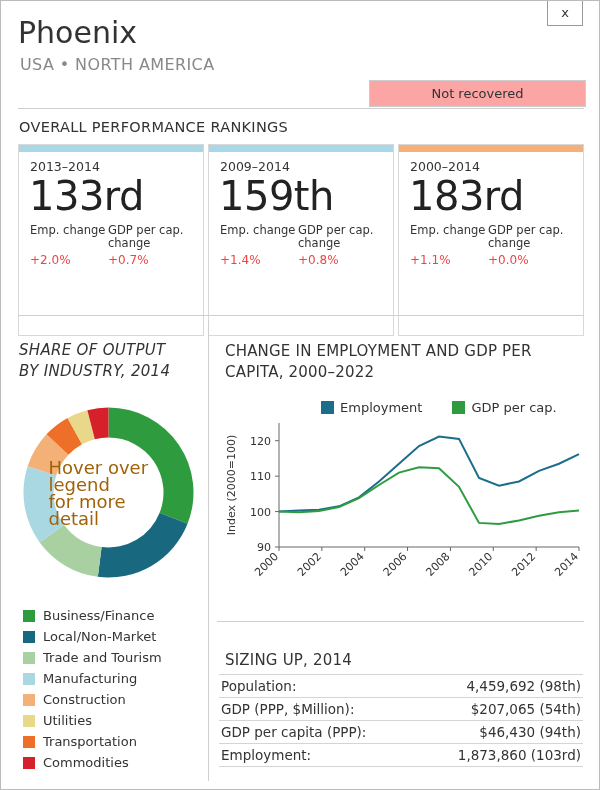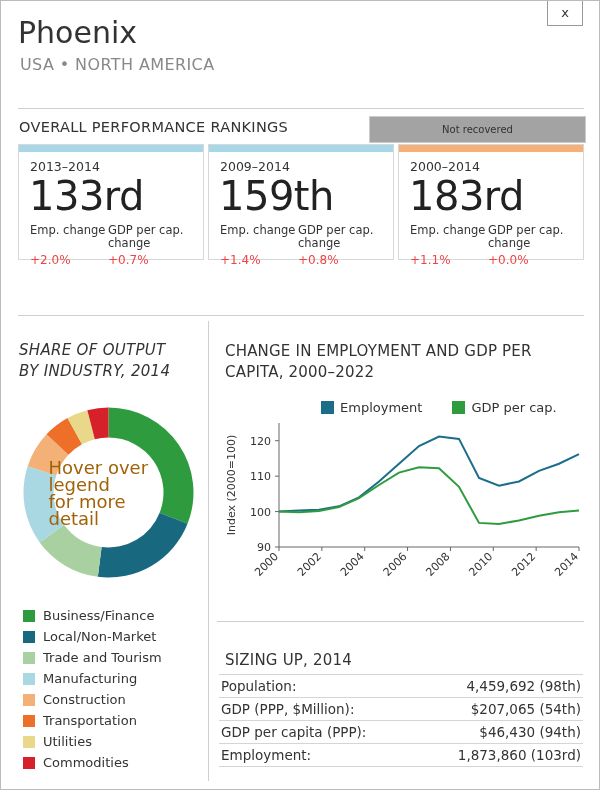--- a/index.html
+++ b/index.html
@@ -59,26 +59,25 @@
     letter-spacing: 0.4px;
     text-align: center;
   }
   #status-box {
     position: absolute;
     left: 368px;
     top: 79px;
     width: 215px;
     height: 25px;
     border: 1px solid #cccccc;
-    background: #a3a3a3;
-    font-size: 10px;
+    background: #fca5a5;
+    font-size: 13px;
     color: #333333;
     line-height: 25px;
     text-align: center;
-    margin-top: 36px;
   }
   #header-rule {
     position: absolute;
     left: 17px;
     top: 107px;
     width: 566px;
     height: 0px;
     border-top: 1px solid #cfcfcf;
   }
 
@@ -88,21 +87,21 @@
     left: 18px;
     top: 118px;
     font-size: 14.5px;
     color: #333333;
     letter-spacing: 0.3px;
   }
   .rank-card {
     position: absolute;
     top: 143px;
     width: 186px;
-    height: 116px;
+    height: 192px;
     background: #ffffff;
     border: 1px solid #d8d8d8;
     box-sizing: border-box;
   }
   .rank-card .topbar {
     height: 7px;
     width: 100%;
   }
   .rank-period {
     margin: 7px 0 0 11px;
@@ -363,26 +362,26 @@
       </div>
       <div class="legend-item">
         <span class="legend-swatch" style="background: rgb(169, 215, 226);"></span>
         <span class="legend-label">Manufacturing</span>
       </div>
       <div class="legend-item">
         <span class="legend-swatch" style="background: rgb(243, 176, 119);"></span>
         <span class="legend-label">Construction</span>
       </div>
       <div class="legend-item">
+        <span class="legend-swatch" style="background: rgb(233, 216, 138);"></span>
+        <span class="legend-label">Utilities</span>
+      </div>
+      <div class="legend-item">
         <span class="legend-swatch" style="background: rgb(238, 111, 40);"></span>
         <span class="legend-label">Transportation</span>
-      </div>
-      <div class="legend-item">
-        <span class="legend-swatch" style="background: rgb(233, 216, 138);"></span>
-        <span class="legend-label">Utilities</span>
       </div>
       <div class="legend-item">
         <span class="legend-swatch" style="background: rgb(214, 32, 42);"></span>
         <span class="legend-label">Commodities</span>
       </div>
     </div>
 
   <div id="line-title">CHANGE IN EMPLOYMENT AND GDP PER CAPITA, 2000–2022</div>
   <div id="line-legend">
     <div class="ll-item">

